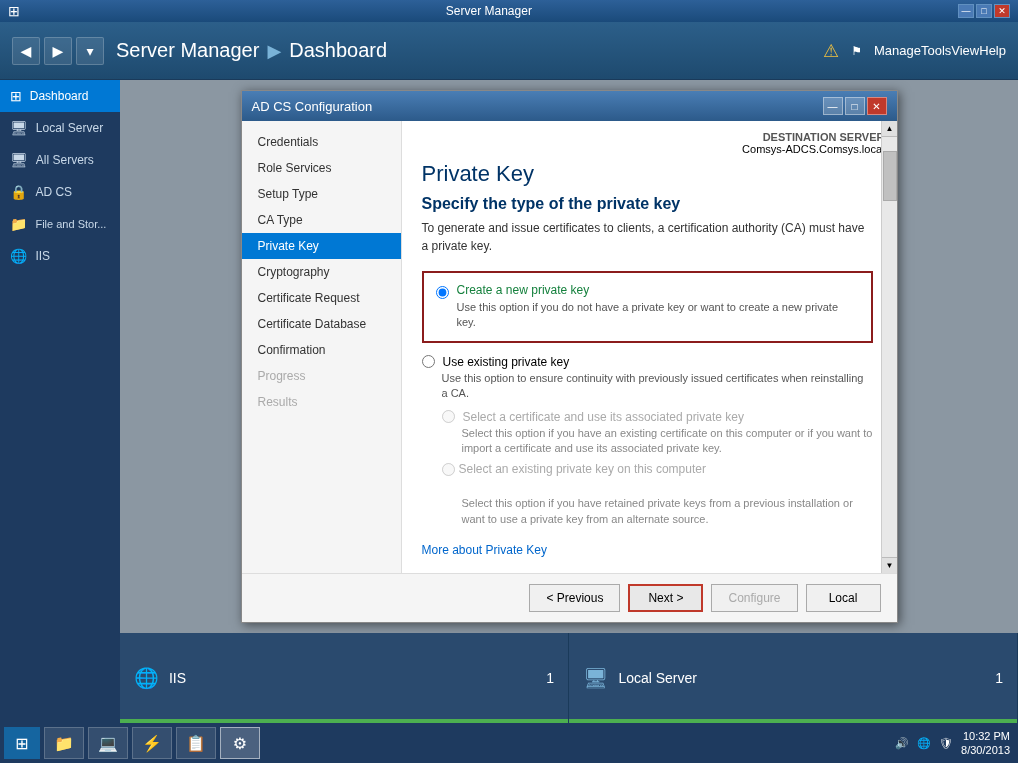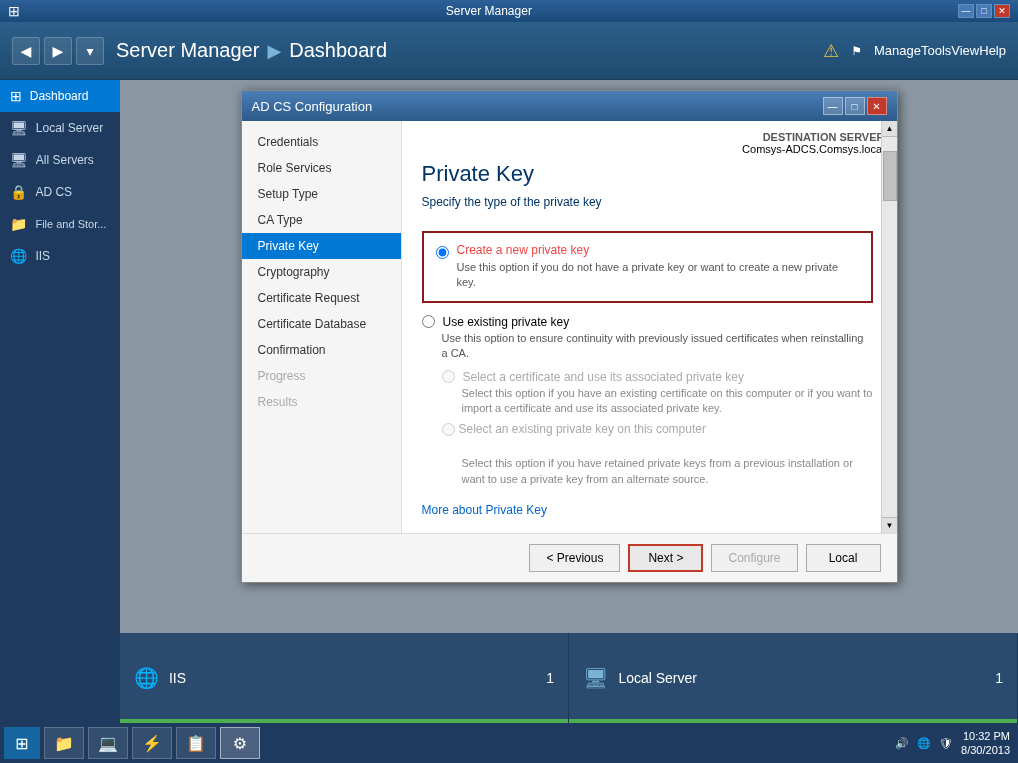--- a/index.html
+++ b/index.html
@@ -330,29 +330,30 @@
 
             
             <div class="destination-server">
               <div class="label">DESTINATION SERVER</div>
               <div class="value">Comsys-ADCS.Comsys.local</div>
             </div>
 
             
             <div class="page-title">Private Key</div>
 
-            <div style="font-size:12px;font-weight:400;color:#003366;margin-bottom:22px;">Specify the type of the private key</div>
-
+            <div style="font-size:16px;font-weight:700;color:#003366;margin-bottom:6px;">Specify the type of the private key</div>
+
+            <p class="page-description">To generate and issue certificates to clients, a certification authority (CA) must have a private key.</p>
 
             
             <div class="radio-option-box">
               <div style="display:flex;align-items:flex-start;gap:8px;">
                 <input type="radio" name="pk_option" checked="" style="margin-top: 3px; flex-shrink: 0;">
                 <div>
-                  <div style="font-size:12px;color:#ef4444;">Create a new private key</div>
+                  <div style="font-size:12px;color:#15803d;">Create a new private key</div>
                   <div style="font-size:11px;color:#555;margin-top:3px;line-height:1.4;">Use this option if you do not have a private key or want to create a new private key.</div>
                 </div>
               </div>
             </div>
 
             
             <div style="margin-bottom:8px;">
               <div style="display:flex;align-items:center;gap:8px;margin-bottom:2px;">
                 <input type="radio" name="pk_option" style="">
                 <span style="font-size:12px;color:#000;">Use existing private key</span>

